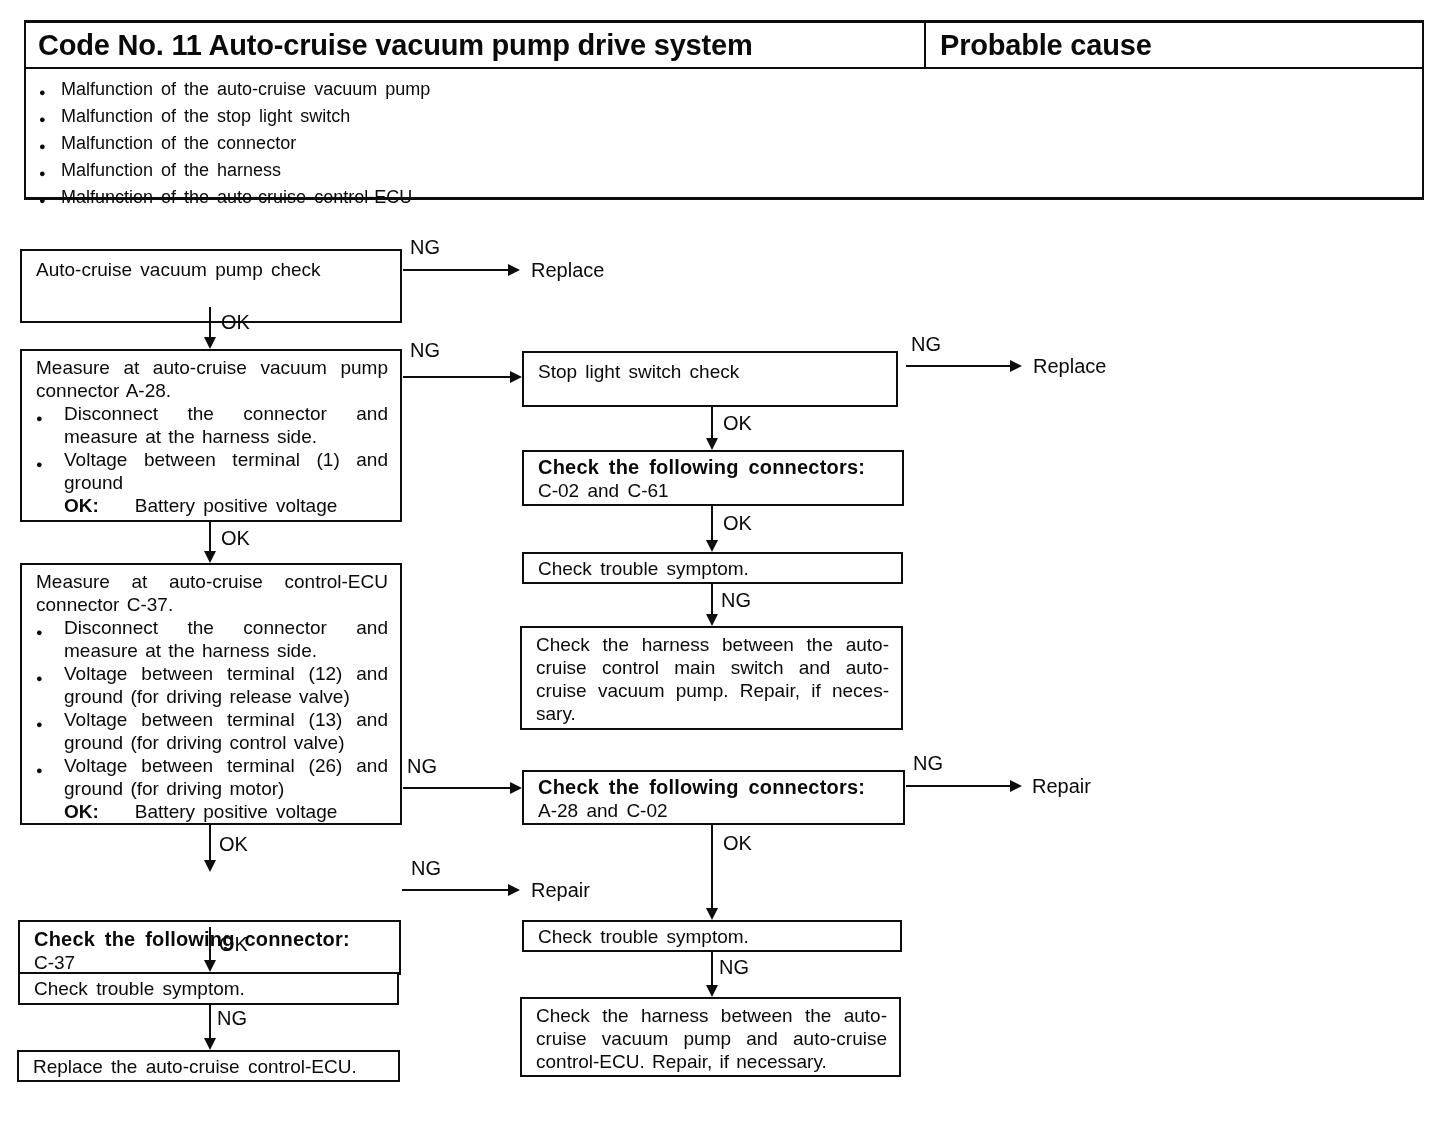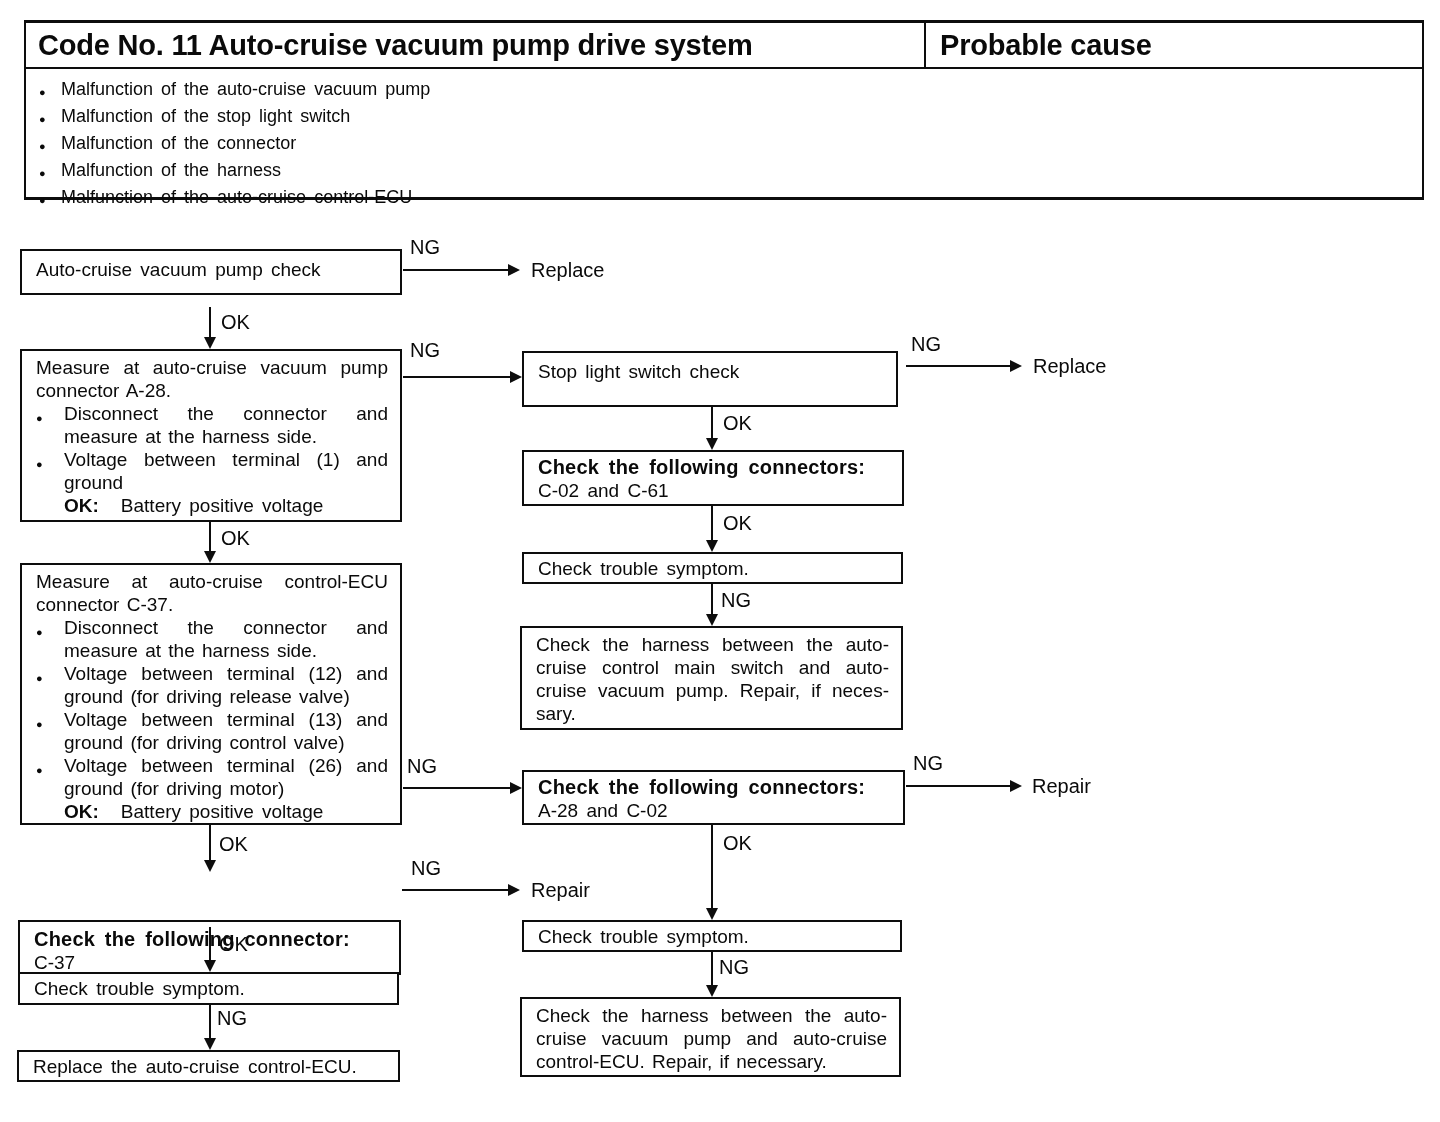--- a/index.html
+++ b/index.html
@@ -35,21 +35,21 @@
     position:absolute;box-sizing:border-box;border:2px solid #0d0d0d;background:#fff;
     padding:6px 12px 0 14px;font-size:19px;line-height:23px;
   }
   .btext{word-spacing:3px;}
   .jtext{text-align:justify;word-spacing:2px;}
   .brow{display:flex;}
   .fdot{font-size:11px;width:28px;margin-top:5px;flex:none;}
   .brow .jtext{flex:1;}
   .okline{margin-left:28px;}
   .okline b{font-weight:700;}
-  .okval{margin-left:22px;word-spacing:3px;}
+  .okval{margin-left:36px;word-spacing:3px;}
   .btitle{font-weight:700;font-size:20px;word-spacing:4px;letter-spacing:0.2px;}
   .bval{word-spacing:3px;}
 
   .hline{position:absolute;height:2px;background:#0d0d0d;}
   .vline{position:absolute;width:2px;background:#0d0d0d;}
   .head-r{position:absolute;width:0;height:0;border-top:6px solid transparent;border-bottom:6px solid transparent;border-left:12px solid #0d0d0d;}
   .head-d{position:absolute;width:0;height:0;border-left:6px solid transparent;border-right:6px solid transparent;border-top:12px solid #0d0d0d;}
   .albl{position:absolute;font-size:20px;line-height:22px;word-spacing:2px;}
   .outcome{position:absolute;font-size:20px;line-height:26px;font-weight:400;}
 </style>
@@ -86,21 +86,21 @@
         <li>
             <span class="dot">●</span>
             <span class="ctext">Malfunction of the auto-cruise control-ECU</span>
           </li>
       </ul>
     </div>
   </section>
 
   <section class="flow">
 
-    <div class="fbox" style="left:20px;top:249px;width:382px;height:46px;padding-top:7px">
+    <div class="fbox" style="left:20px;top:249px;width:382px;height:74px;padding-top:7px">
       <div class="btext">Auto-cruise vacuum pump check</div>
     </div>
 
     <div class="fbox" style="left:20px;top:349px;width:382px;height:173px;padding-top:5px">
       <div class="jtext">Measure at auto-cruise vacuum pump connector A-28.</div>
       <div class="brow">
           <span class="fdot">●</span>
           <div class="jtext">Disconnect the connector and measure at the harness side.</div>
         </div>
       <div class="brow">

